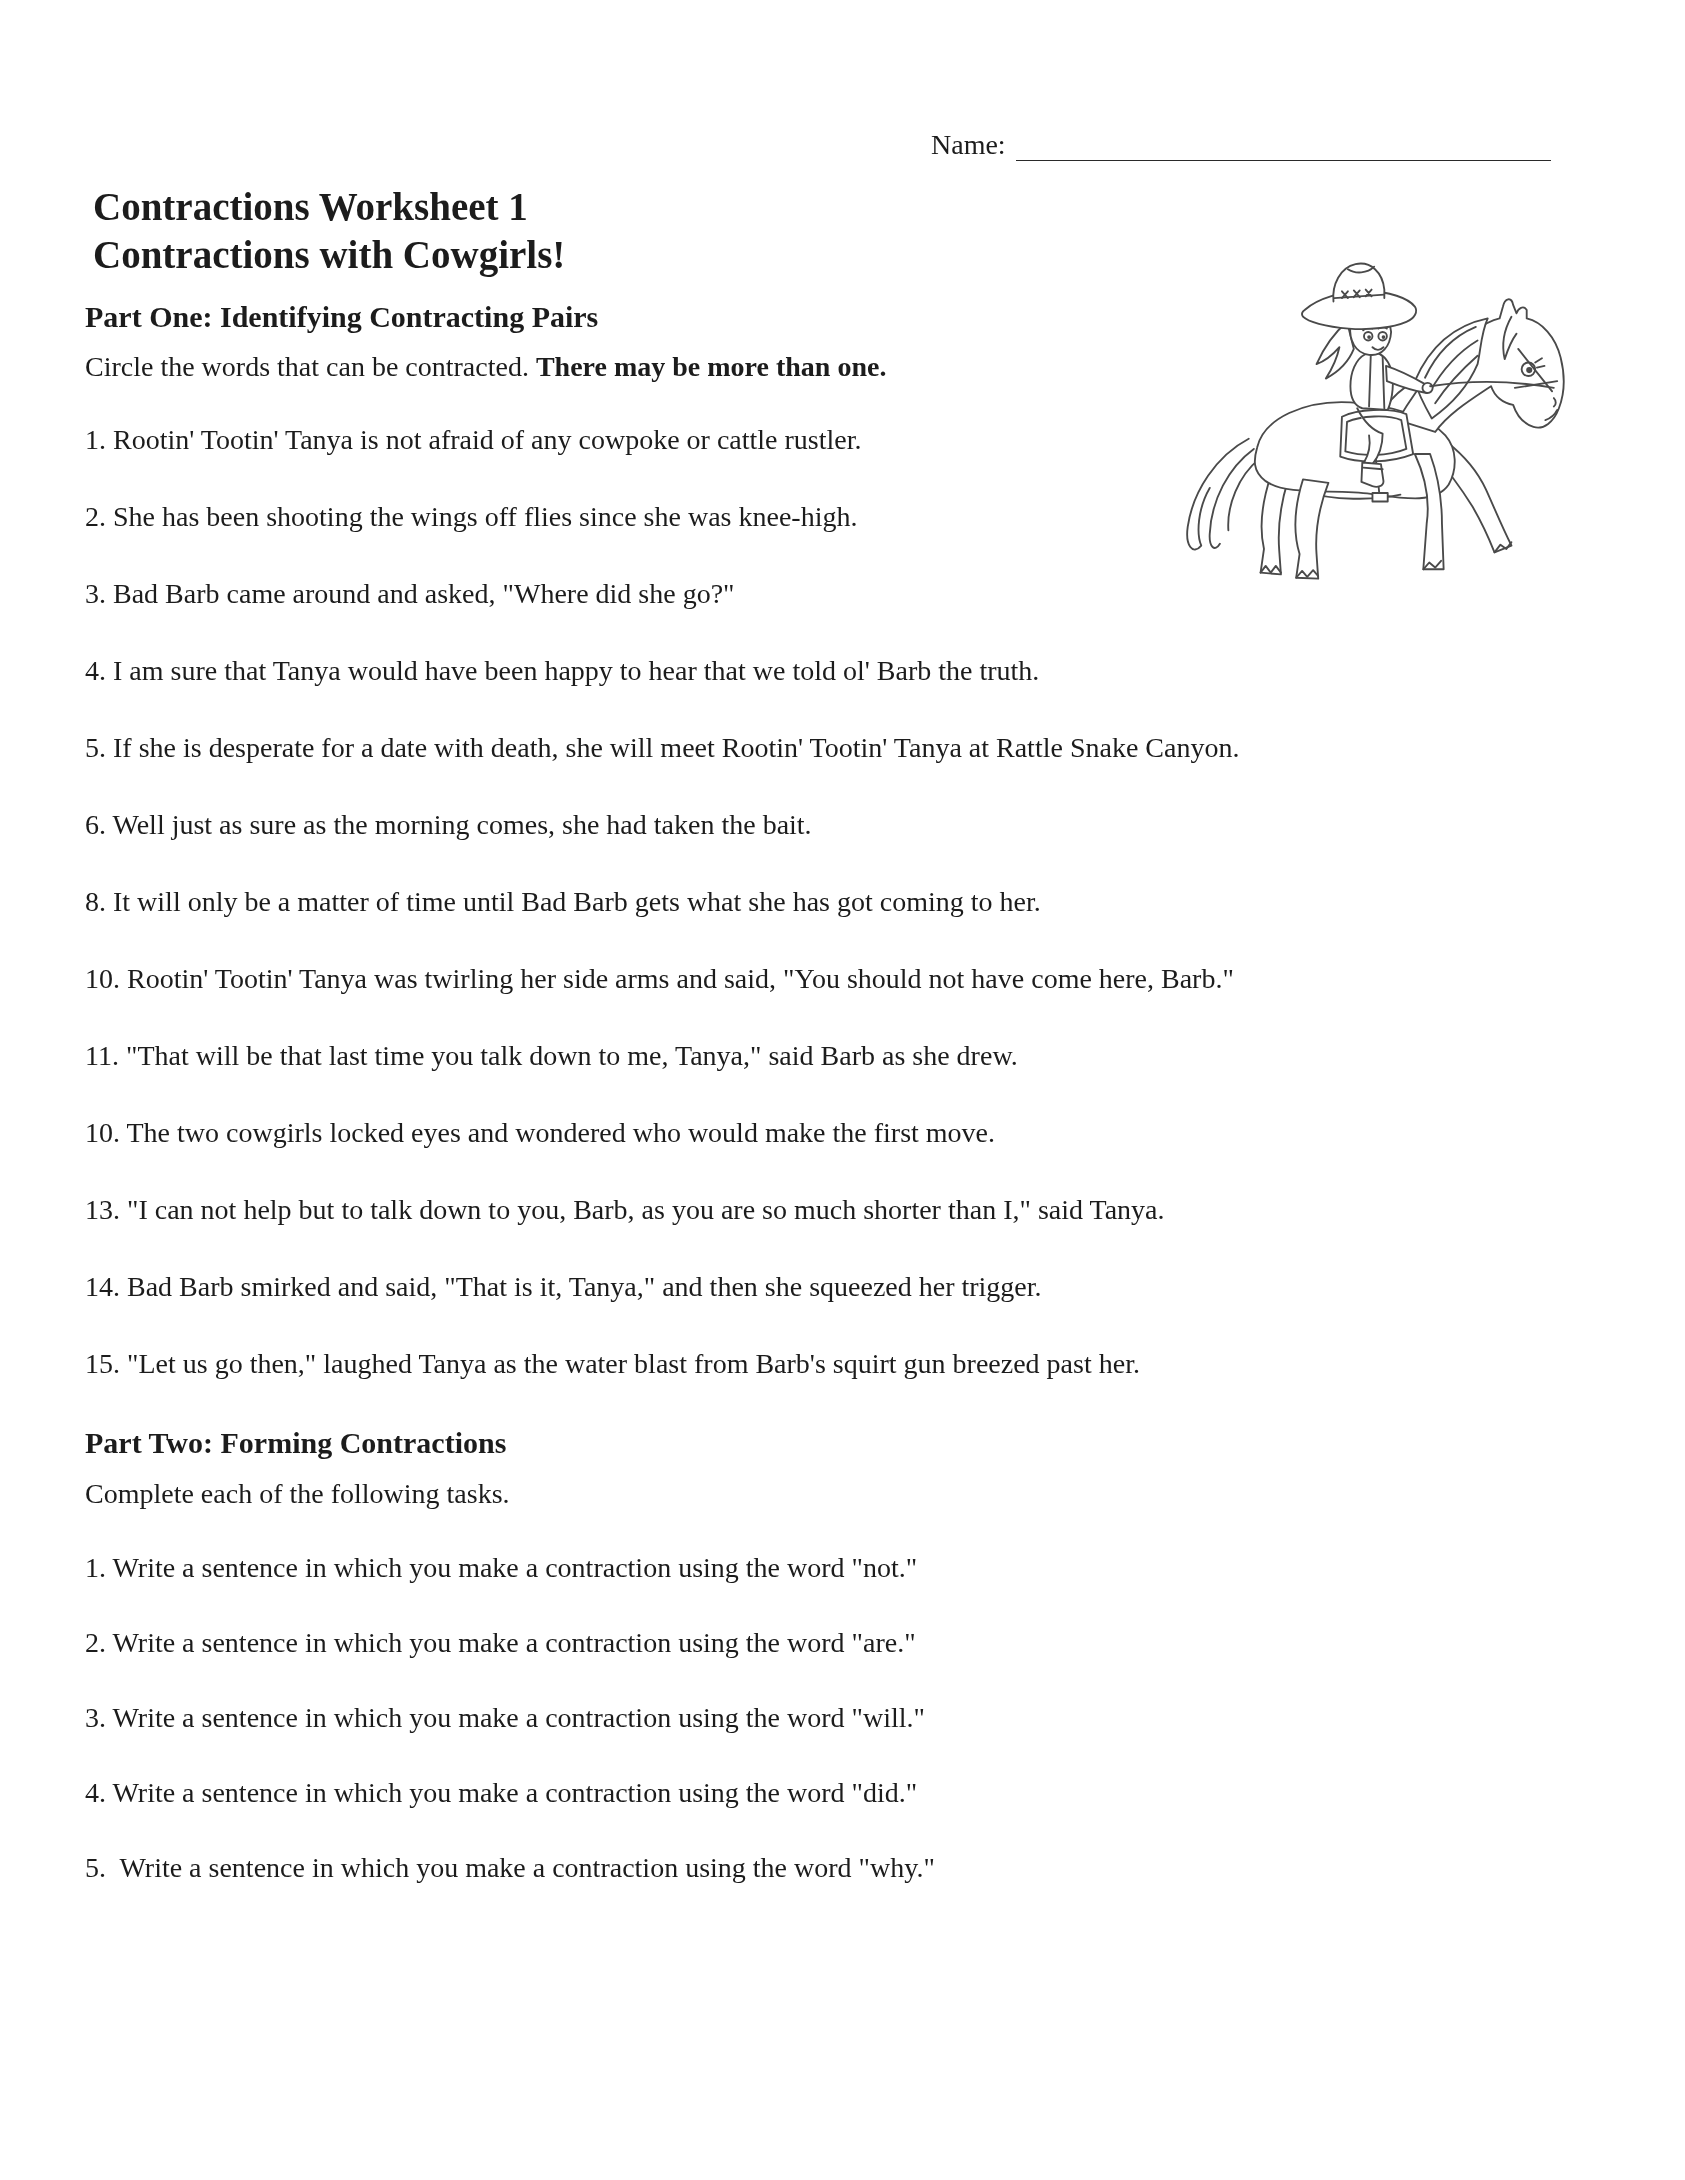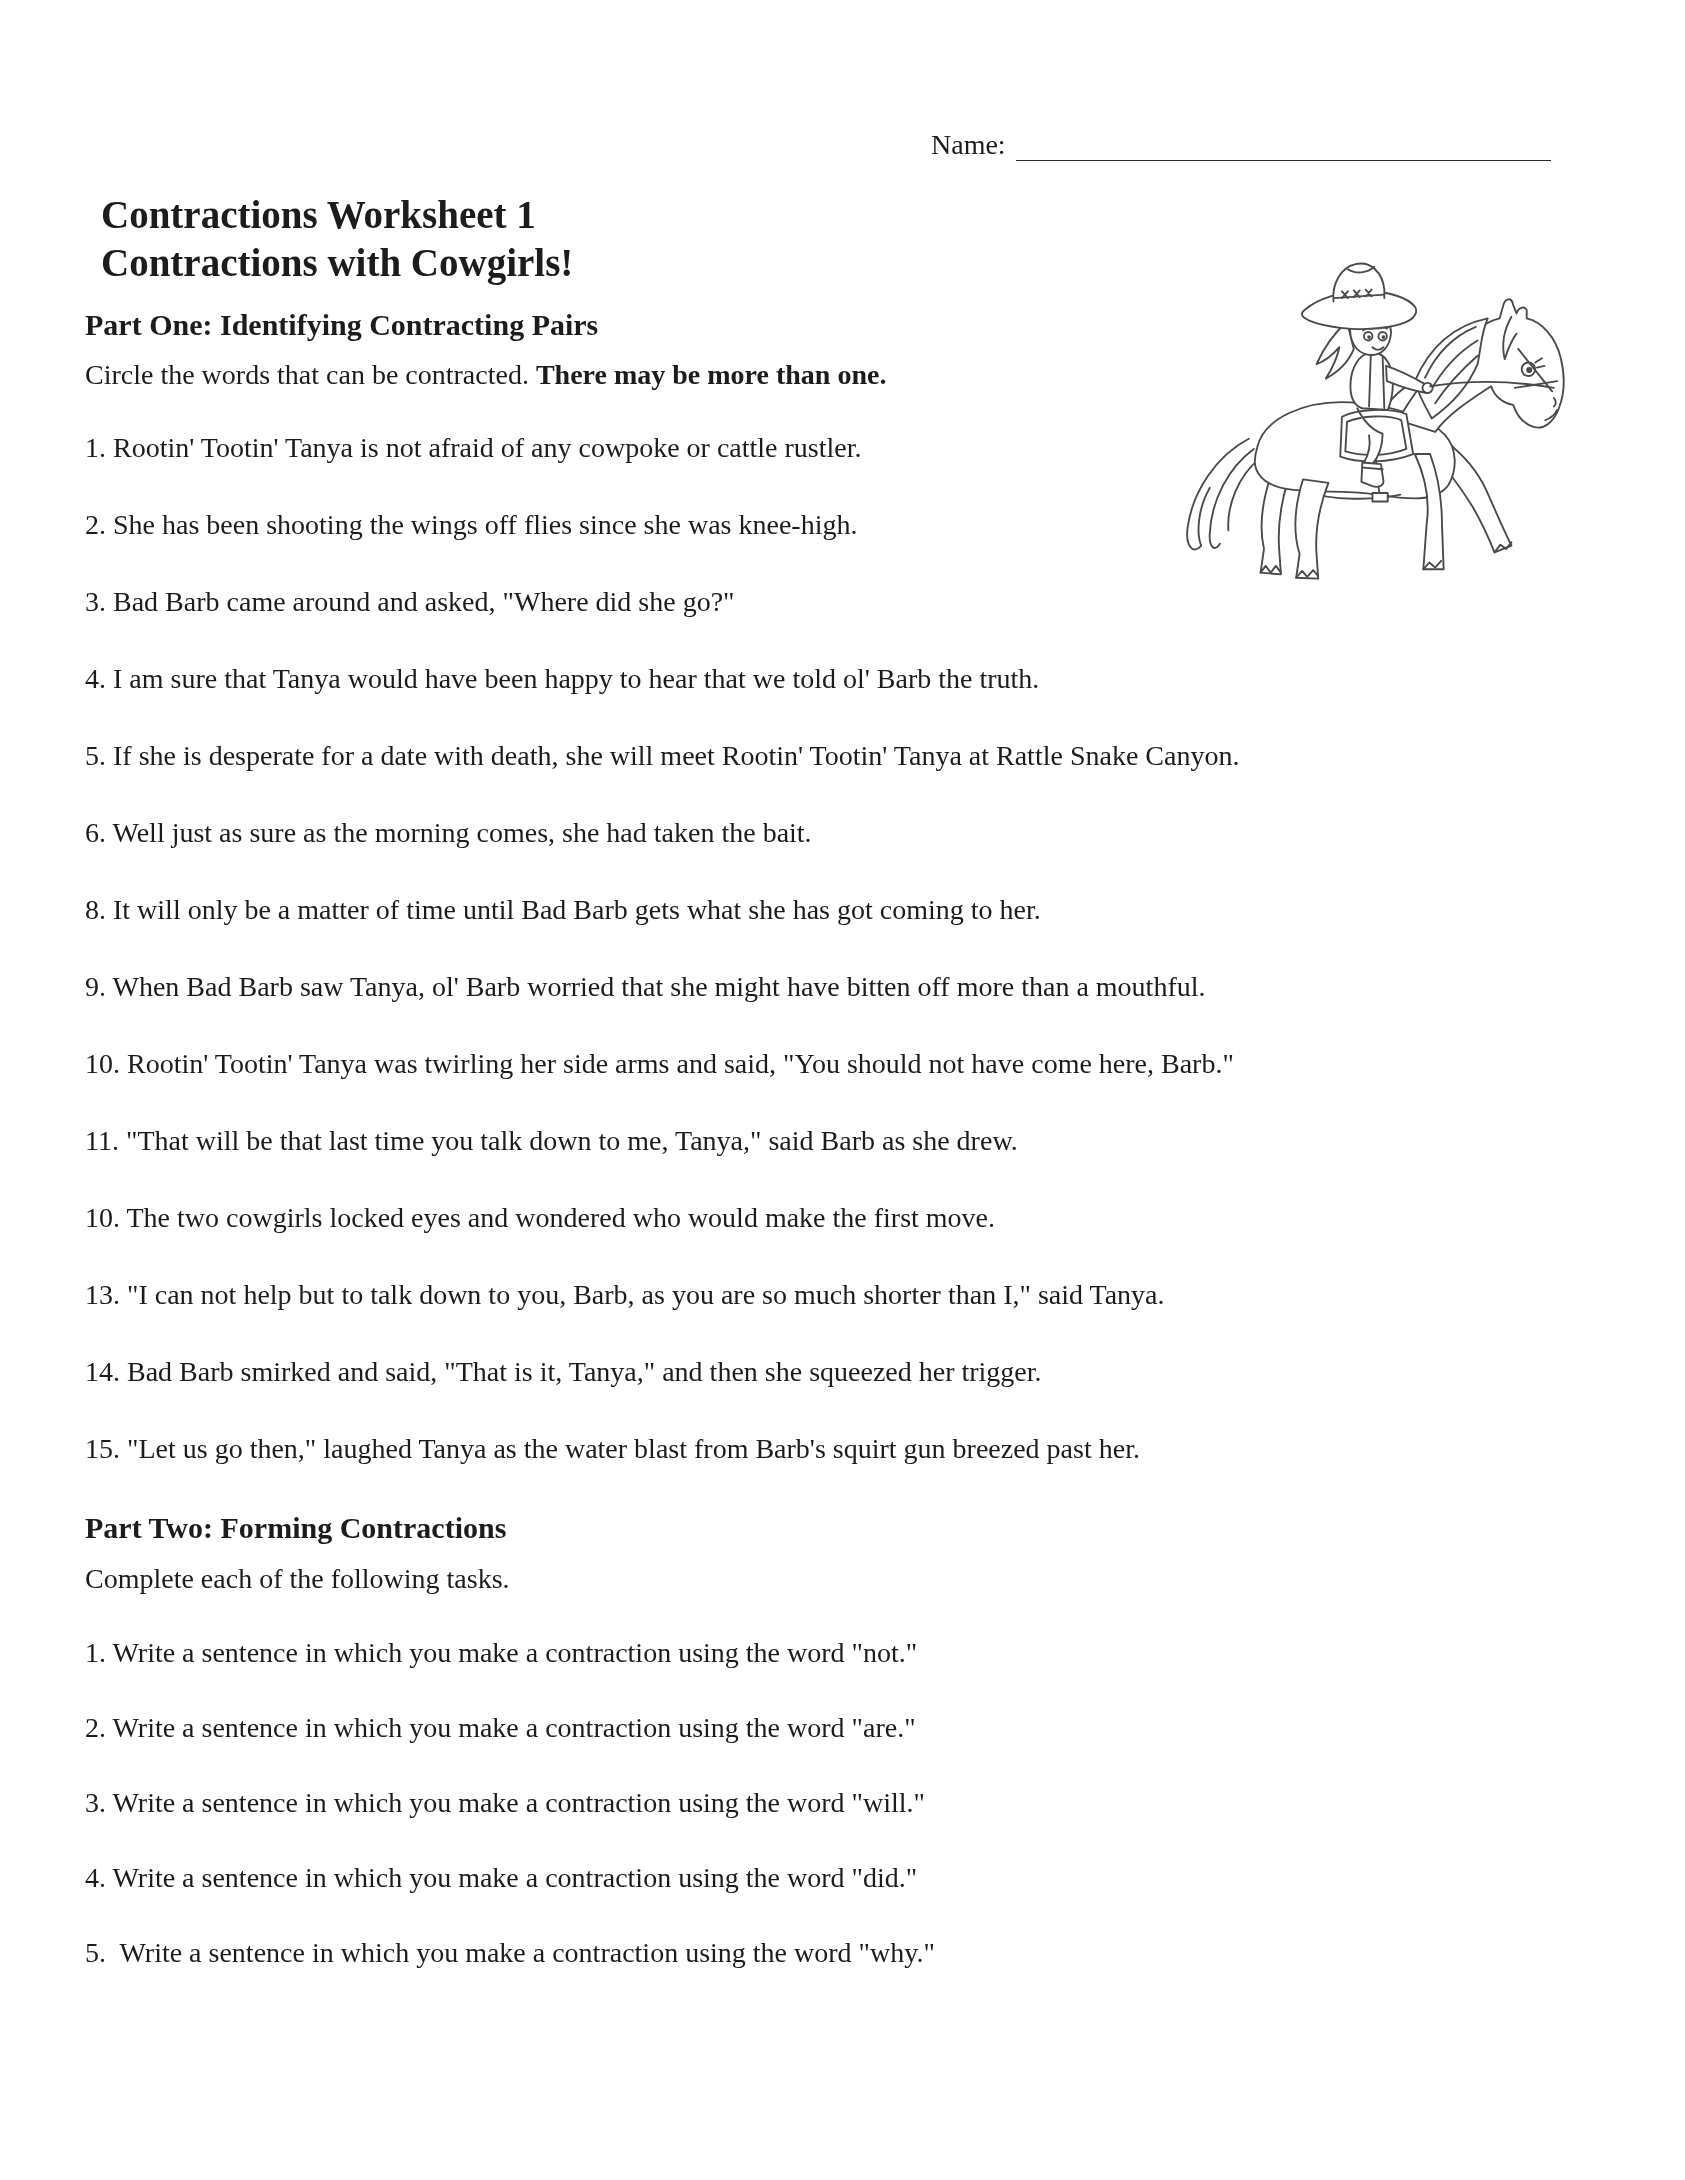--- a/index.html
+++ b/index.html
@@ -7,21 +7,21 @@
     width:1686px;height:2181px;background:#ffffff;
     font-family:"Liberation Serif", serif;color:#1c1c1c;
     position:relative;overflow:hidden;
   }
   .name-row{
     position:absolute;top:128px;left:931px;width:620px;
     display:flex;align-items:center;font-size:28px;line-height:34px;
   }
   .name-line{flex:1;border-bottom:1.7px solid #2a2a2a;margin-left:10.2px;height:31px;}
   .doc{position:absolute;left:85px;top:175px;width:1489px;}
-  .title{font-size:39px;font-weight:bold;line-height:48px;margin:16px;}
+  .title{font-size:39px;font-weight:bold;line-height:48px;margin:8px;}
   .section-heading{font-size:30px;font-weight:bold;line-height:36px;margin:0;}
   .p1-heading{margin-top:19.6px;}
   .instructions{font-size:28px;line-height:34px;margin-top:15.3px;}
   .instructions b{font-weight:bold;}
   .list{margin-top:39px;}
   .sentence{font-size:28px;line-height:34px;margin:0 0 43px 0;white-space:pre-wrap;}
   .p2-heading{margin-top:44px;}
   .p2-instructions{margin-top:16px;}
   .p2-list{margin-top:40px;}
   .p2-list .sentence{margin-bottom:41px;}
@@ -128,21 +128,20 @@
     <div class="instructions"><span>Circle the words that can be contracted. </span><b>There may be more than one.</b></div>
 
     <div class="list">
       <p class="sentence">1. Rootin' Tootin' Tanya is not afraid of any cowpoke or cattle rustler.</p>
       <p class="sentence">2. She has been shooting the wings off flies since she was knee-high.</p>
       <p class="sentence">3. Bad Barb came around and asked, "Where did she go?"</p>
       <p class="sentence">4. I am sure that Tanya would have been happy to hear that we told ol' Barb the truth.</p>
       <p class="sentence">5. If she is desperate for a date with death, she will meet Rootin' Tootin' Tanya at Rattle Snake Canyon.</p>
       <p class="sentence">6. Well just as sure as the morning comes, she had taken the bait.</p>
       <p class="sentence">8. It will only be a matter of time until Bad Barb gets what she has got coming to her.</p>
-      <p class="sentence">9. When Bad Barb saw Tanya, ol' Barb worried that she might have bitten off more than a mouthful.</p>
       <p class="sentence">10. Rootin' Tootin' Tanya was twirling her side arms and said, "You should not have come here, Barb."</p>
       <p class="sentence">11. "That will be that last time you talk down to me, Tanya," said Barb as she drew.</p>
       <p class="sentence">10. The two cowgirls locked eyes and wondered who would make the first move.</p>
       <p class="sentence">13. "I can not help but to talk down to you, Barb, as you are so much shorter than I," said Tanya.</p>
       <p class="sentence">14. Bad Barb smirked and said, "That is it, Tanya," and then she squeezed her trigger.</p>
       <p class="sentence">15. "Let us go then," laughed Tanya as the water blast from Barb's squirt gun breezed past her.</p>
     </div>
 
     <h2 class="section-heading p2-heading">Part Two: Forming Contractions</h2>
 

